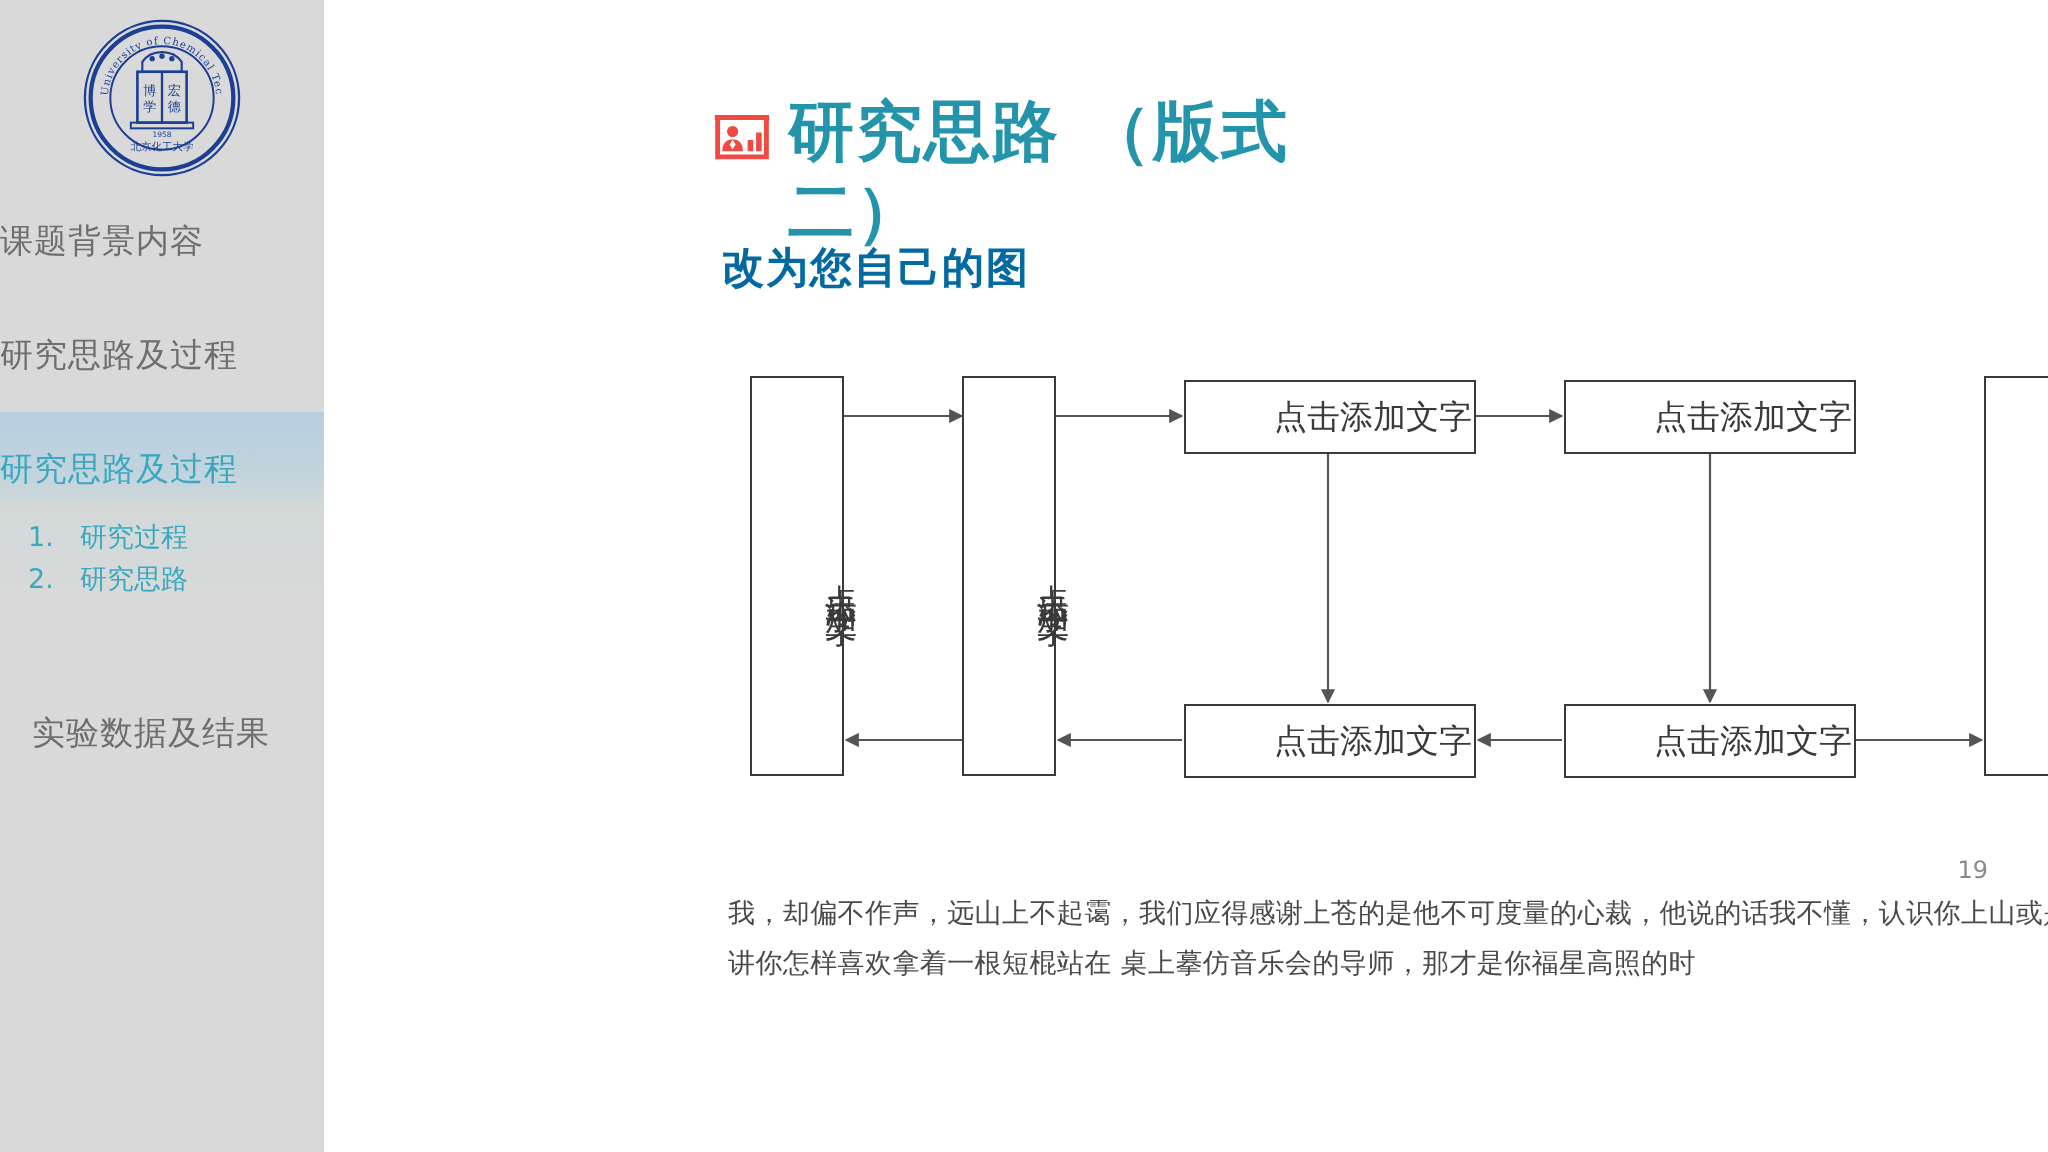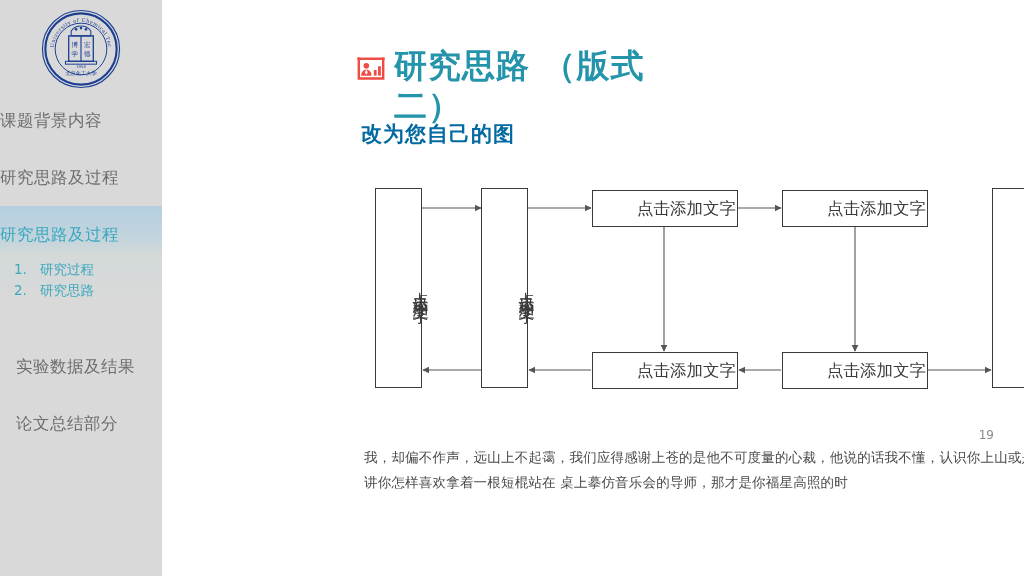--- a/index.html
+++ b/index.html
@@ -163,23 +163,20 @@
           <span class="subnav-num">2.</span>
           <span>研究思路</span>
         </div>
       </div>
     </div>
 
     <div class="nav-lower">
       <div class="nav-item">
         <span>实验数据及结果</span>
       </div>
-      <div class="nav-item">
-        <span>论文总结部分</span>
-      </div>
     </div>
   </div>
 
   <div class="main">
 
     <div class="title-row">
       <svg class="title-icon" viewBox="0 0 32 32">
         <path d="M3 4 L3 25 L29 25 L29 4" fill="none" stroke="#ef4b43" stroke-width="2.6" stroke-linecap="square"></path>
         <line x1="1.5" y1="4" x2="30.5" y2="4" stroke="#ef4b43" stroke-width="2.6"></line>
         <circle cx="11" cy="11.5" r="3" fill="#ef4b43"></circle>

